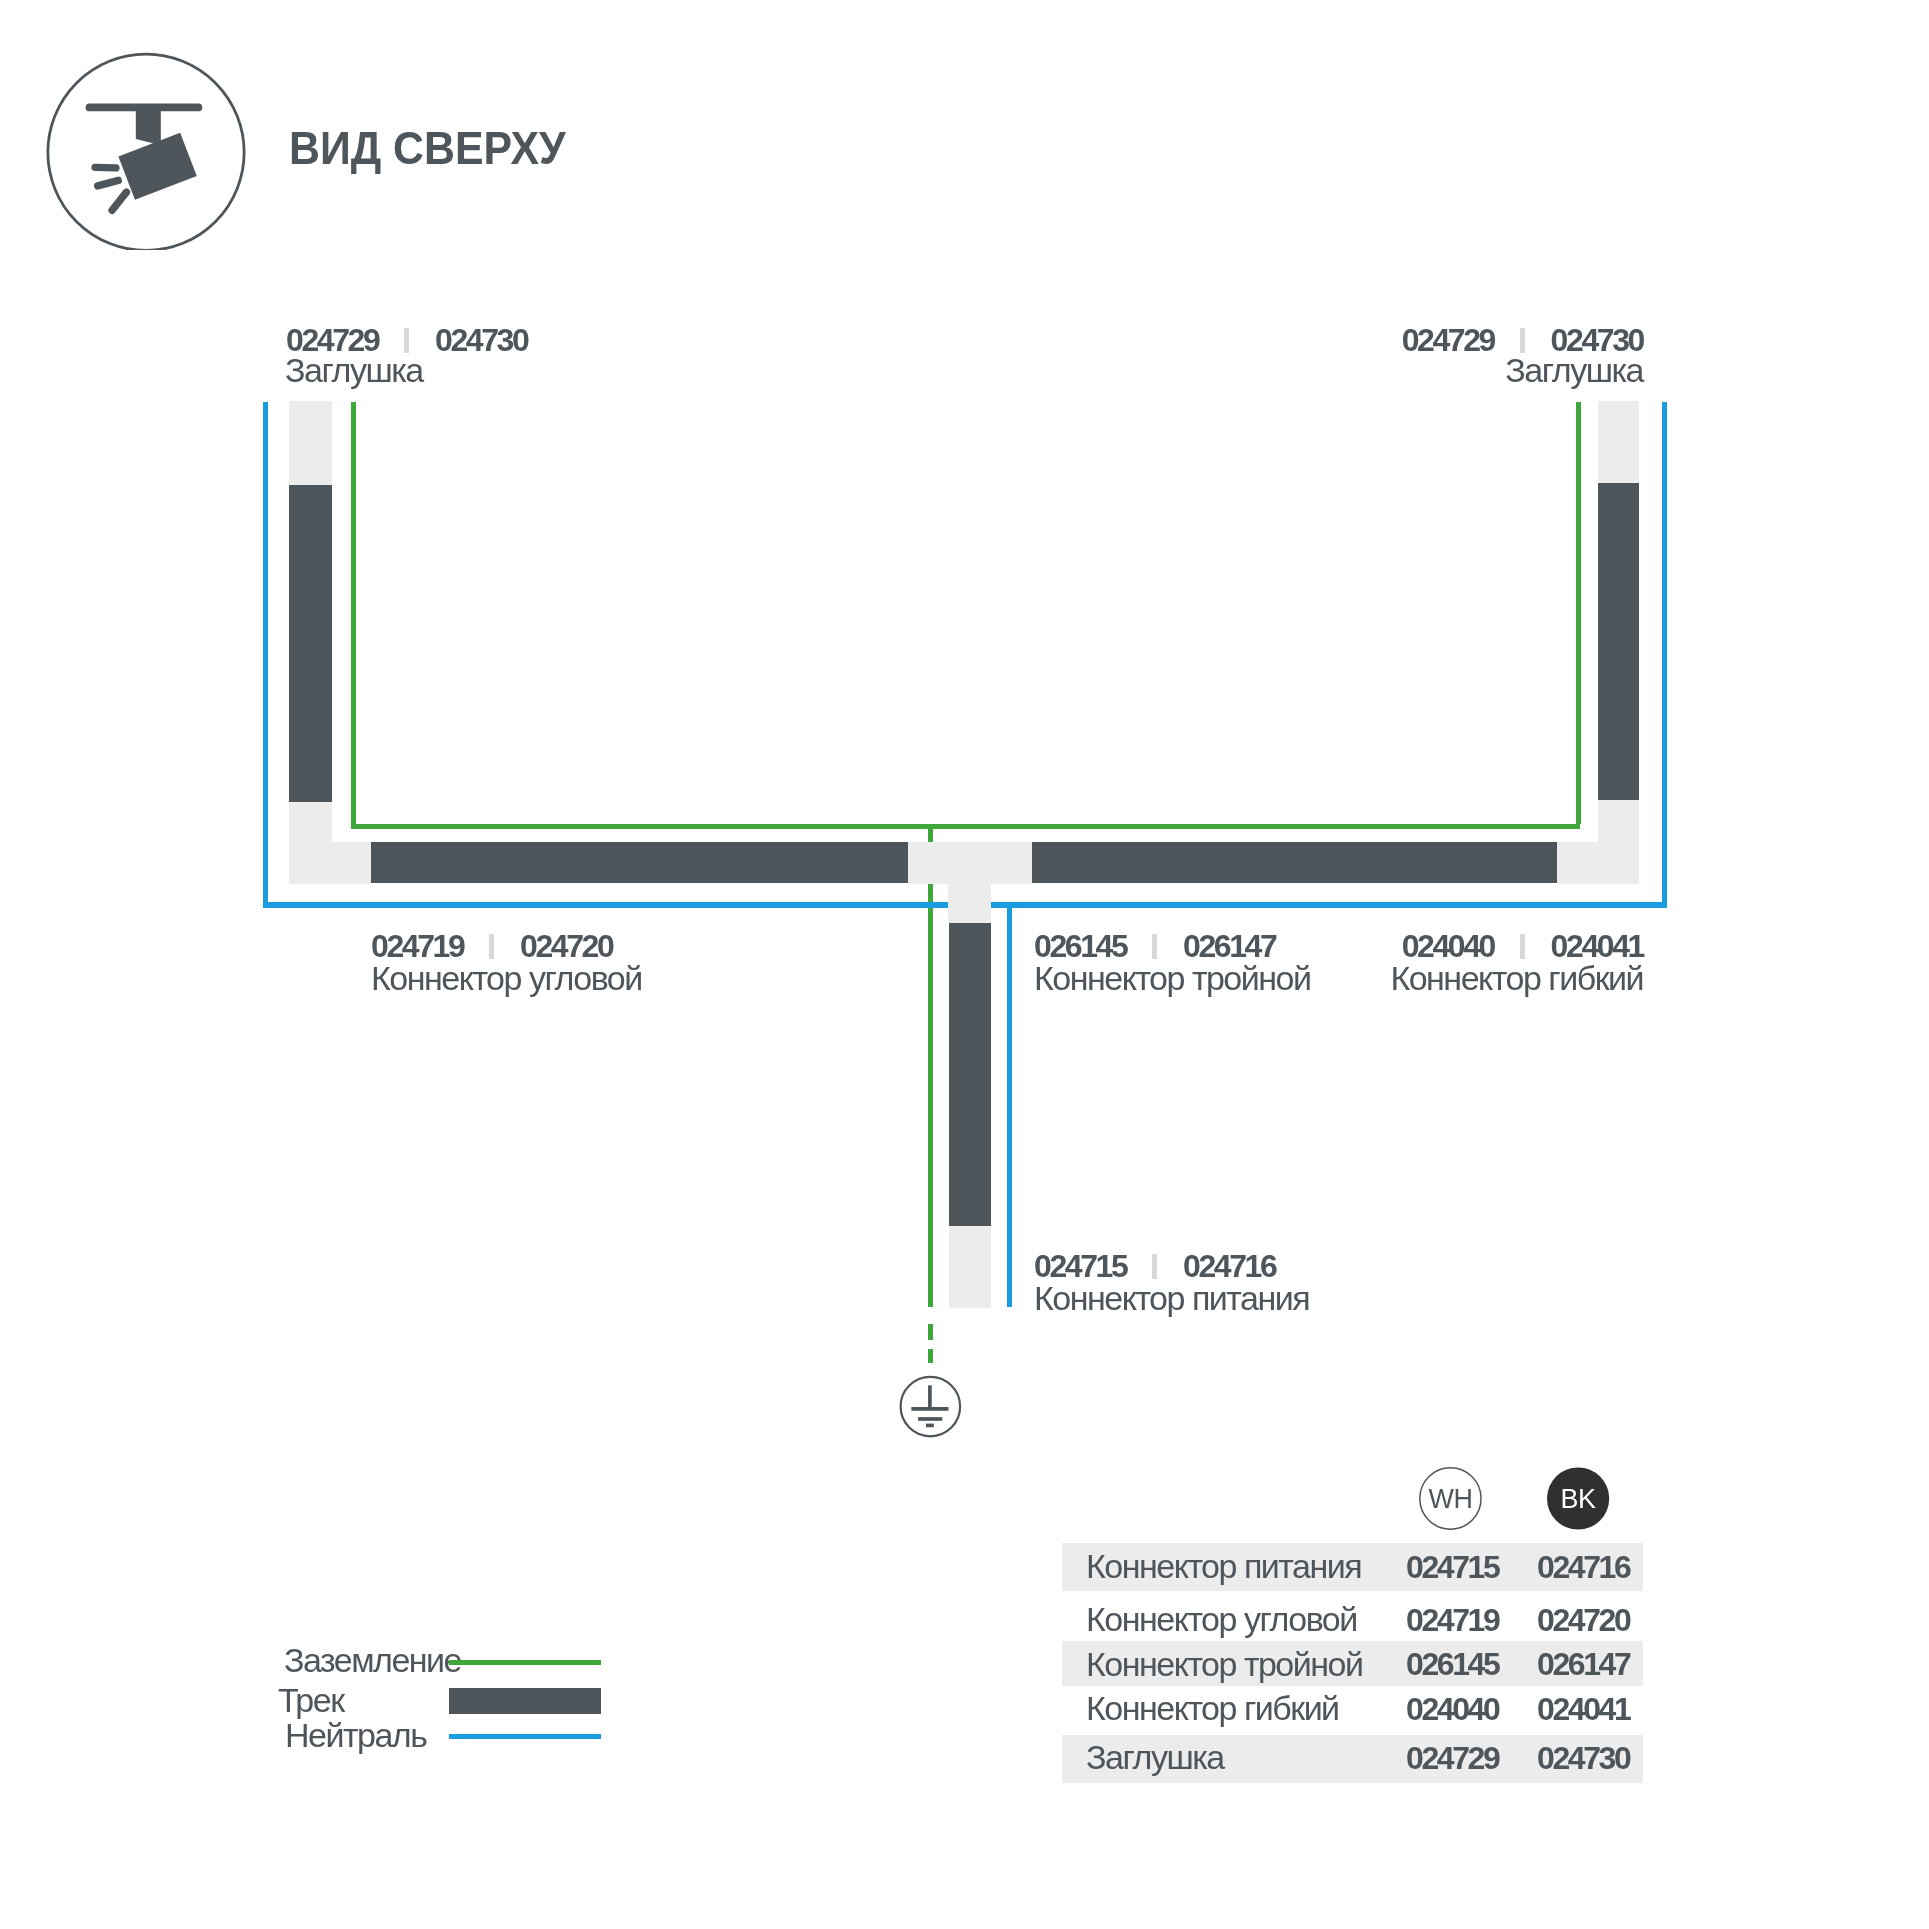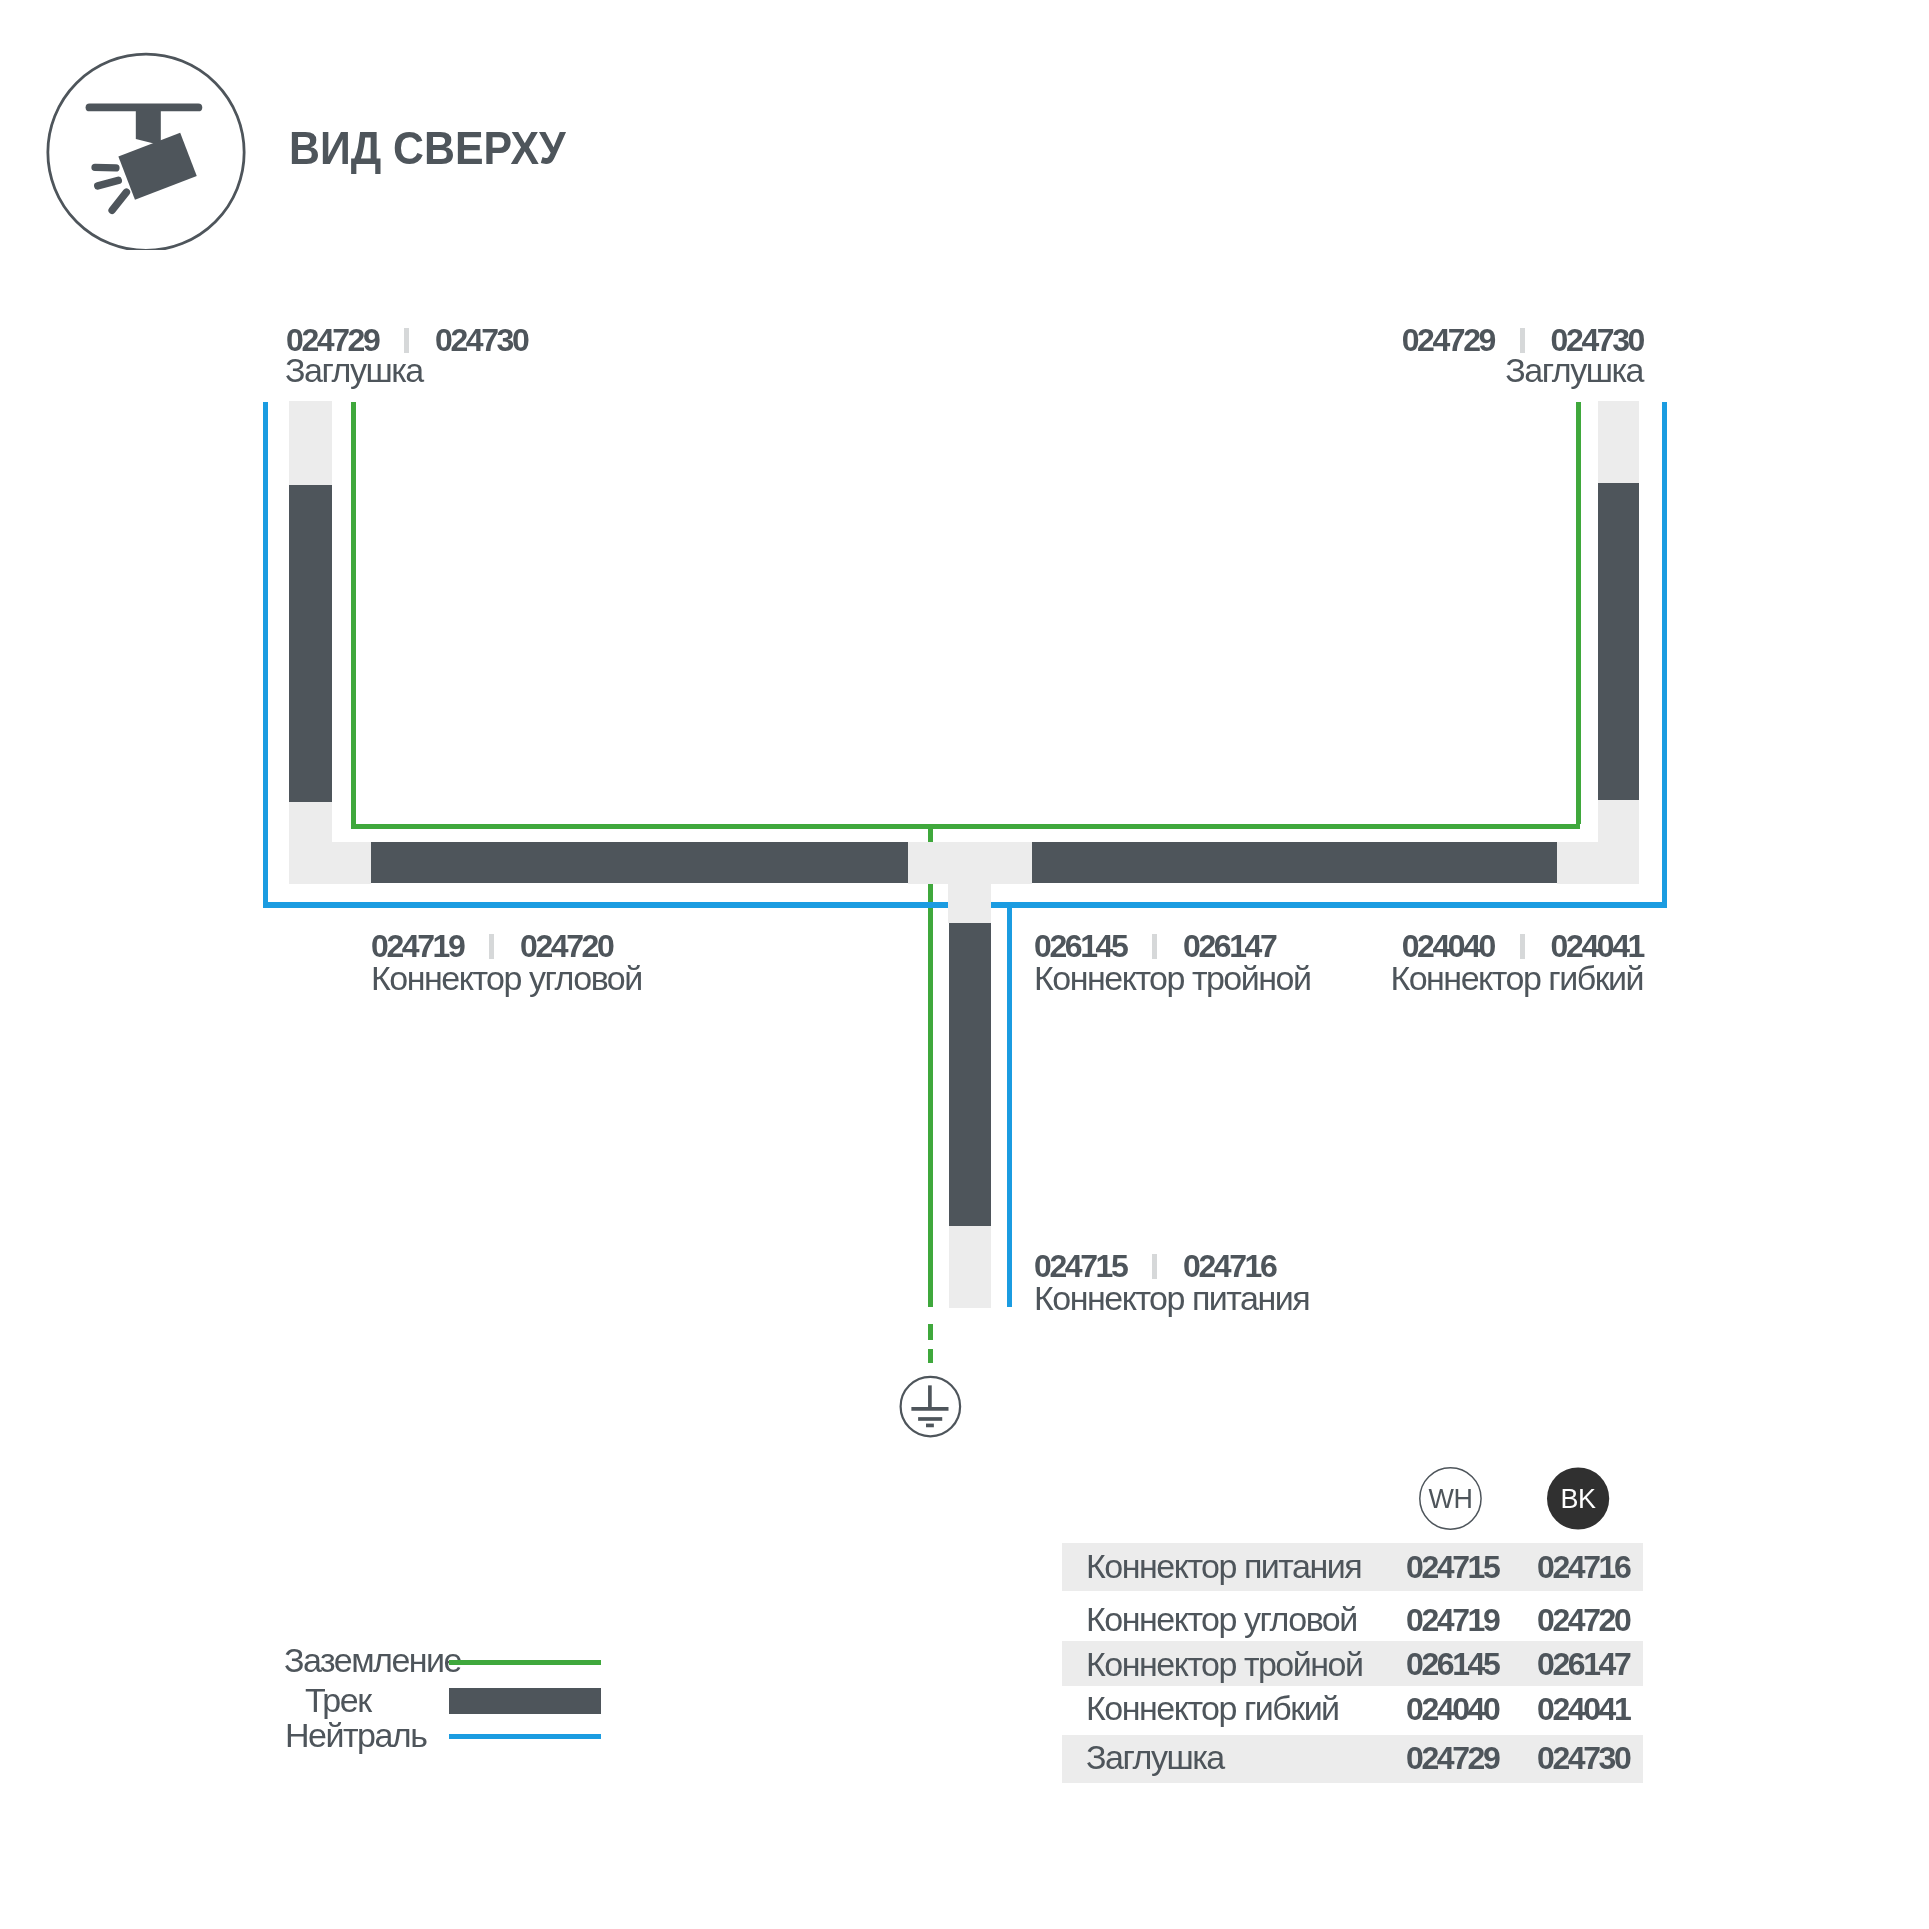--- a/index.html
+++ b/index.html
@@ -126,21 +126,21 @@
     <span class="sep"></span>
     <span>024716</span>
   </div>
 
 <div class="abs name" style="left:1034px;top:1284px">Коннектор питания</div>
 
 <div class="abs name" style="left:284px;top:1646px">Заземление</div>
 
 <div class="abs g" style="left:449px;top:1660px;width:152px;height:4.8px"></div>
 
-<div class="abs name" style="left:305px;top:1686px">Трек</div>
+<div class="abs name" style="left:278px;top:1686px">Трек</div>
 
 <div class="abs d" style="left:449px;top:1688px;width:152px;height:26.4px"></div>
 
 <div class="abs name" style="left:285px;top:1721px">Нейтраль</div>
 
 <div class="abs b" style="left:449px;top:1734px;width:152px;height:4.8px"></div>
 
 <svg class="abs" style="left:1417px;top:1465px" width="195" height="67" viewBox="0 0 210 72">
 <circle cx="36" cy="36" r="33" fill="none" stroke="#4E555B" stroke-width="1.6"></circle>
 <text x="36" y="46.5" text-anchor="middle" font-size="29" letter-spacing="-0.5" fill="#4E555B">WH</text>

